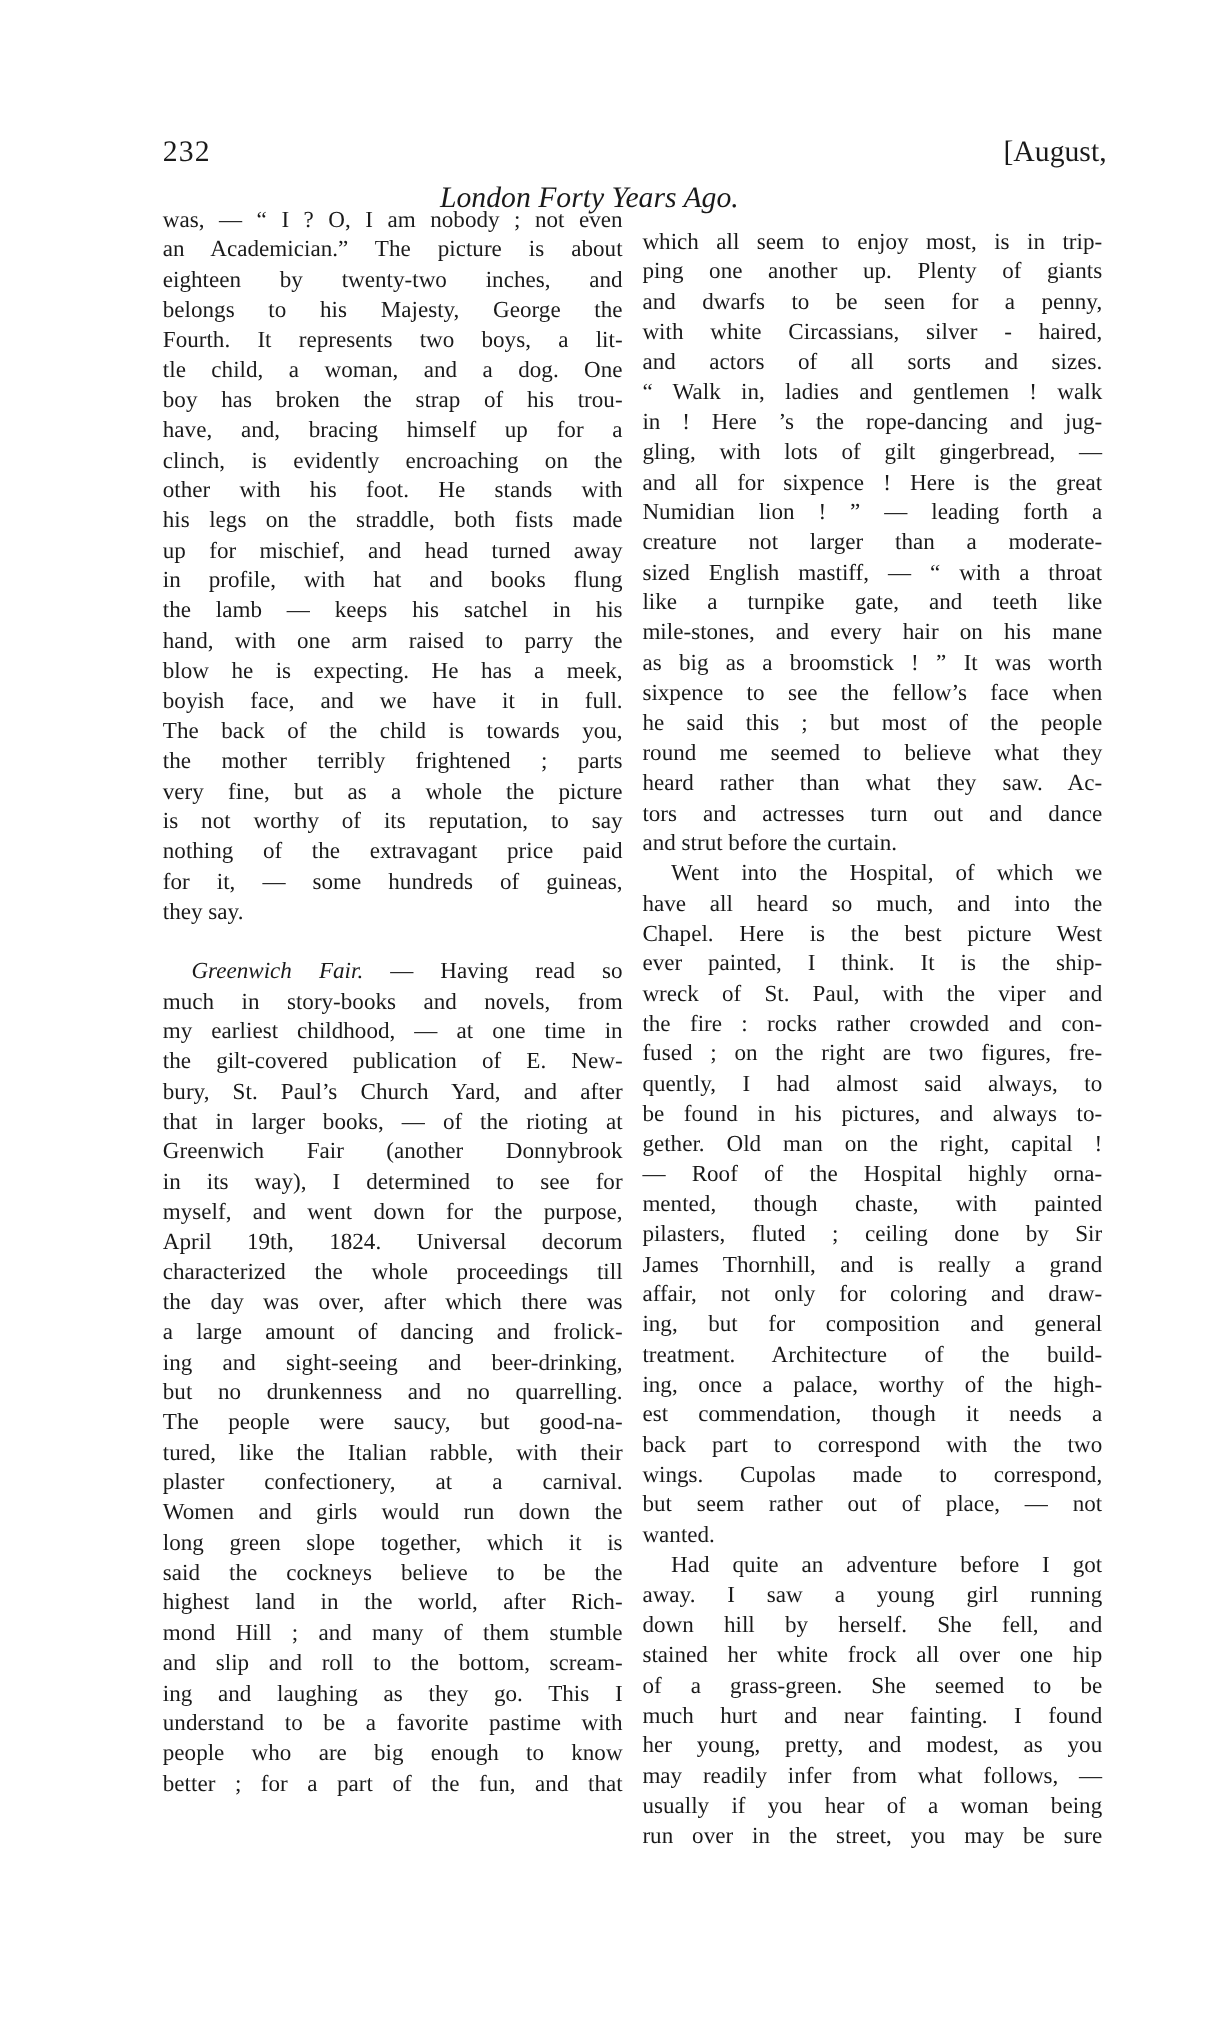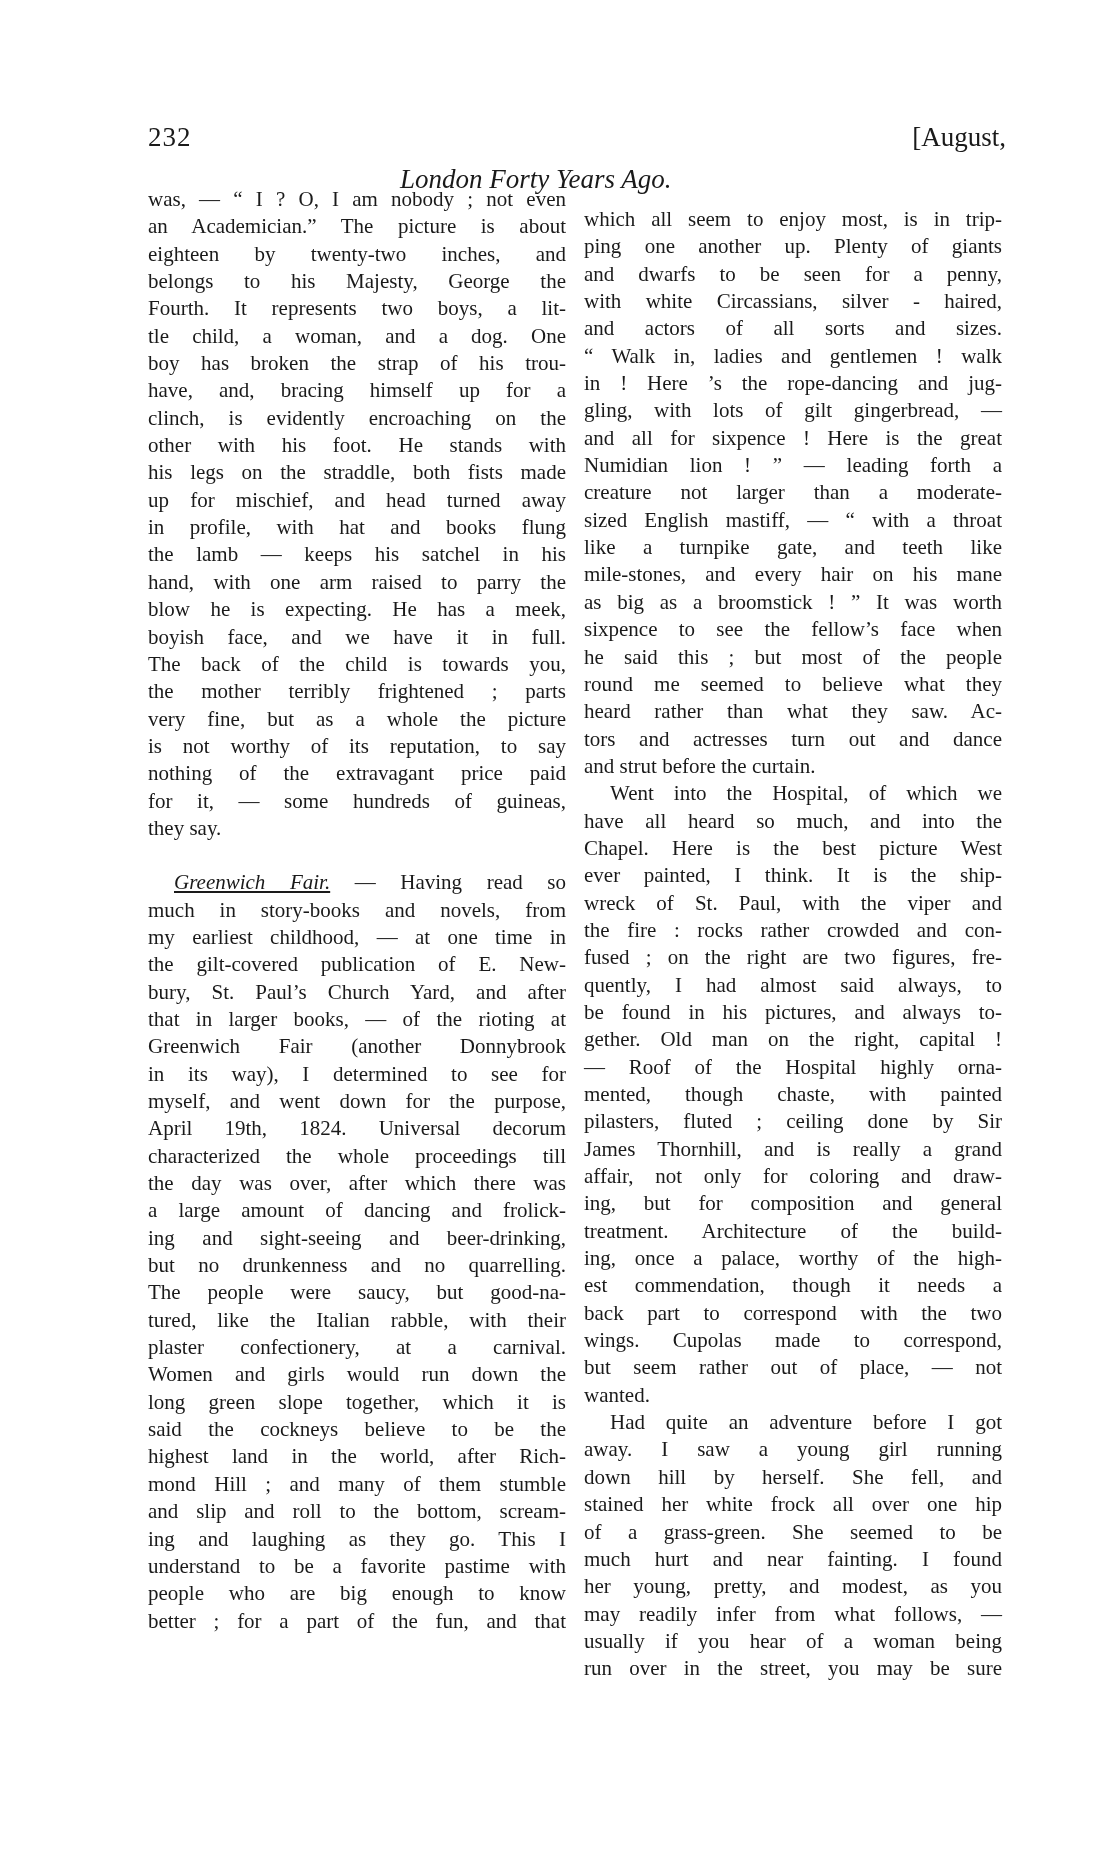--- a/index.html
+++ b/index.html
@@ -8,21 +8,21 @@
   .pagenum { position: absolute; left: 0; top: 0; letter-spacing: 1px; }
   .running-title { position: absolute; left: 252px; top: 0; font-style: italic; margin-top: 42px; }
   .section-ref { position: absolute; right: 0; top: 0; }
   .col { position: absolute; top: 186px; width: 418px; font-size: 21px; line-height: 27.35px; }
   .col-left { left: 148px; }
   .col-right { left: 584px; margin-top: 20px; }
   .line { display: block; text-align: justify; text-align-last: justify; white-space: nowrap; height: 27.35px; overflow: visible; }
   .line.last { text-align-last: left; }
   .line.indent { padding-left: 26px; }
   .gap { display: block; height: 27px; }
-  em { font-style: italic; text-decoration: underline; }
+  em { font-style: italic; }
 </style>
 </head>
 <body>
 
 <div class="header">
   <span class="pagenum">232</span>
   <span class="running-title">London Forty Years Ago.</span>
   <span class="section-ref">[August,</span>
 </div>
 

